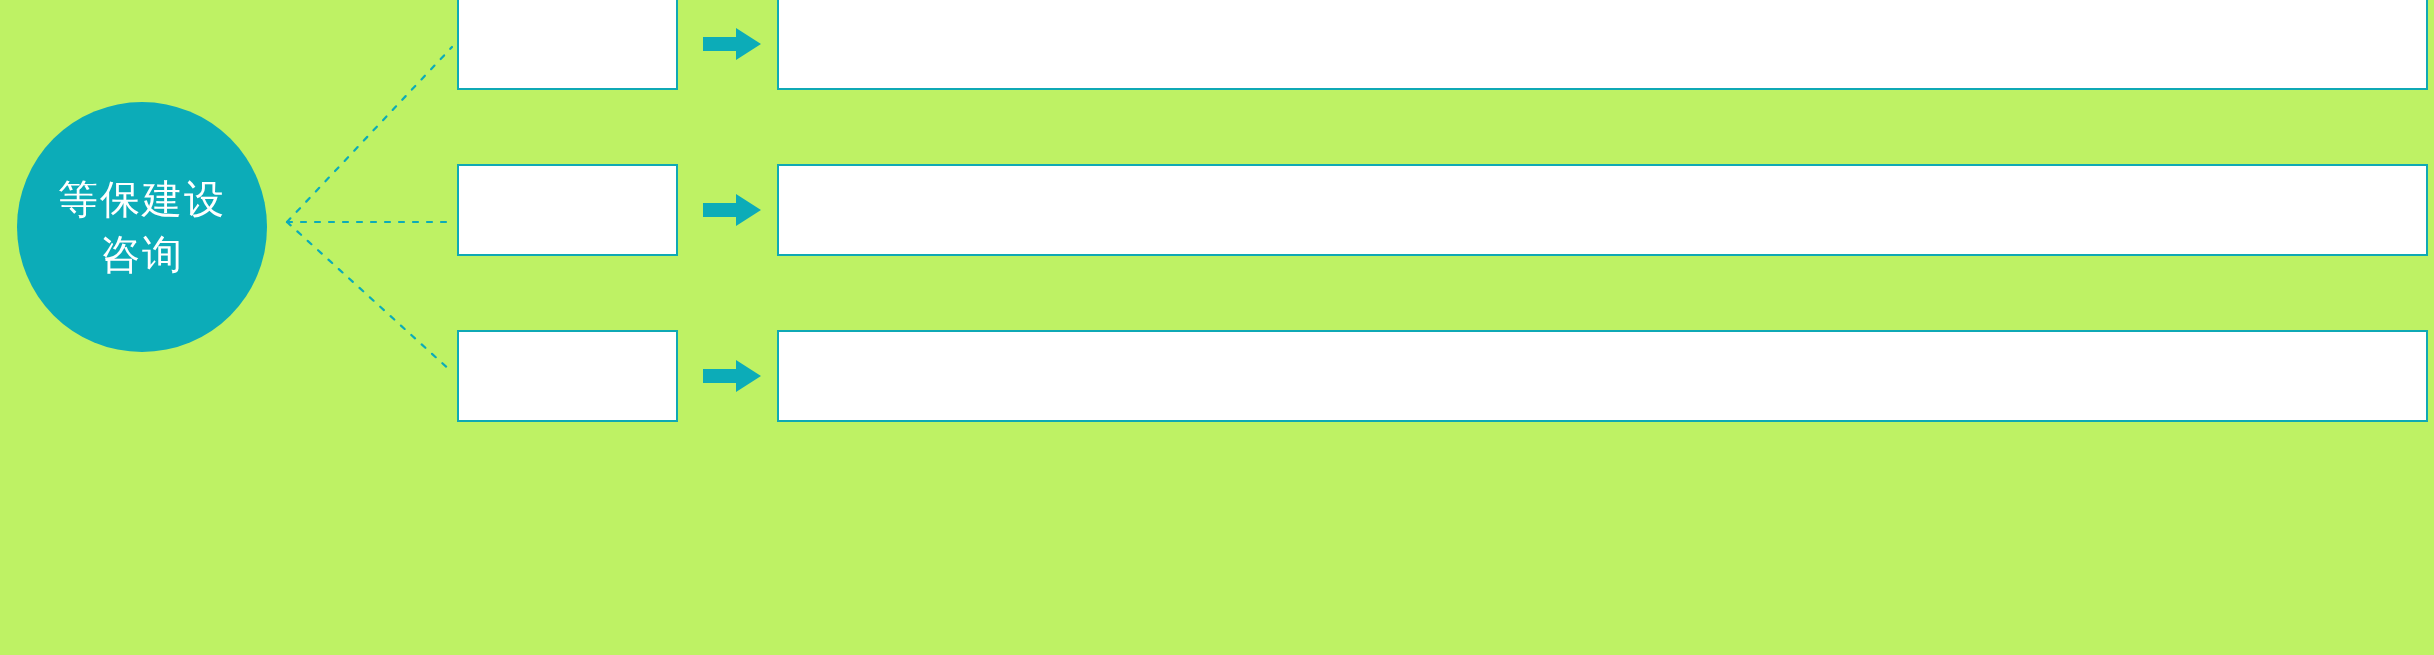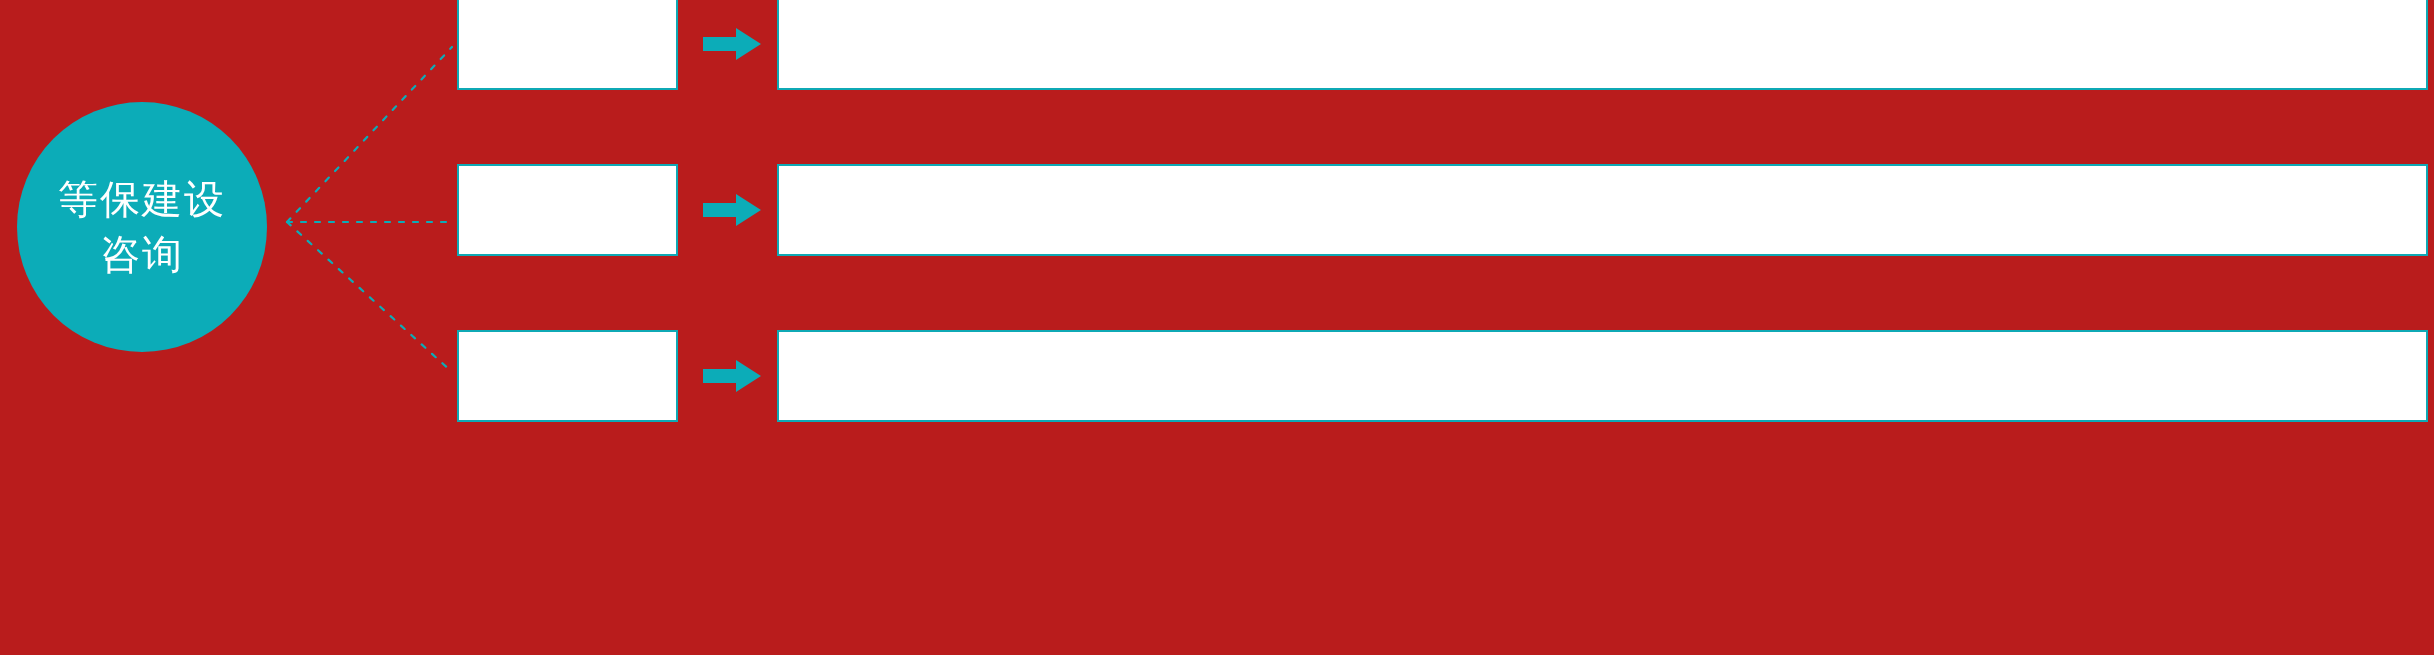--- a/index.html
+++ b/index.html
@@ -9,21 +9,21 @@
     background: #ffffff;
   }
   body {
     font-family: "Liberation Sans", sans-serif;
   }
 
   #canvas {
     position: relative;
     width: 2434px;
     height: 655px;
-    background: #b91c1c;
+    background: #bef264;
     overflow: hidden;
   }
 
   
   .hub {
     position: absolute;
     left: 17px;
     top: 102px;
     width: 250px;
     height: 250px;

